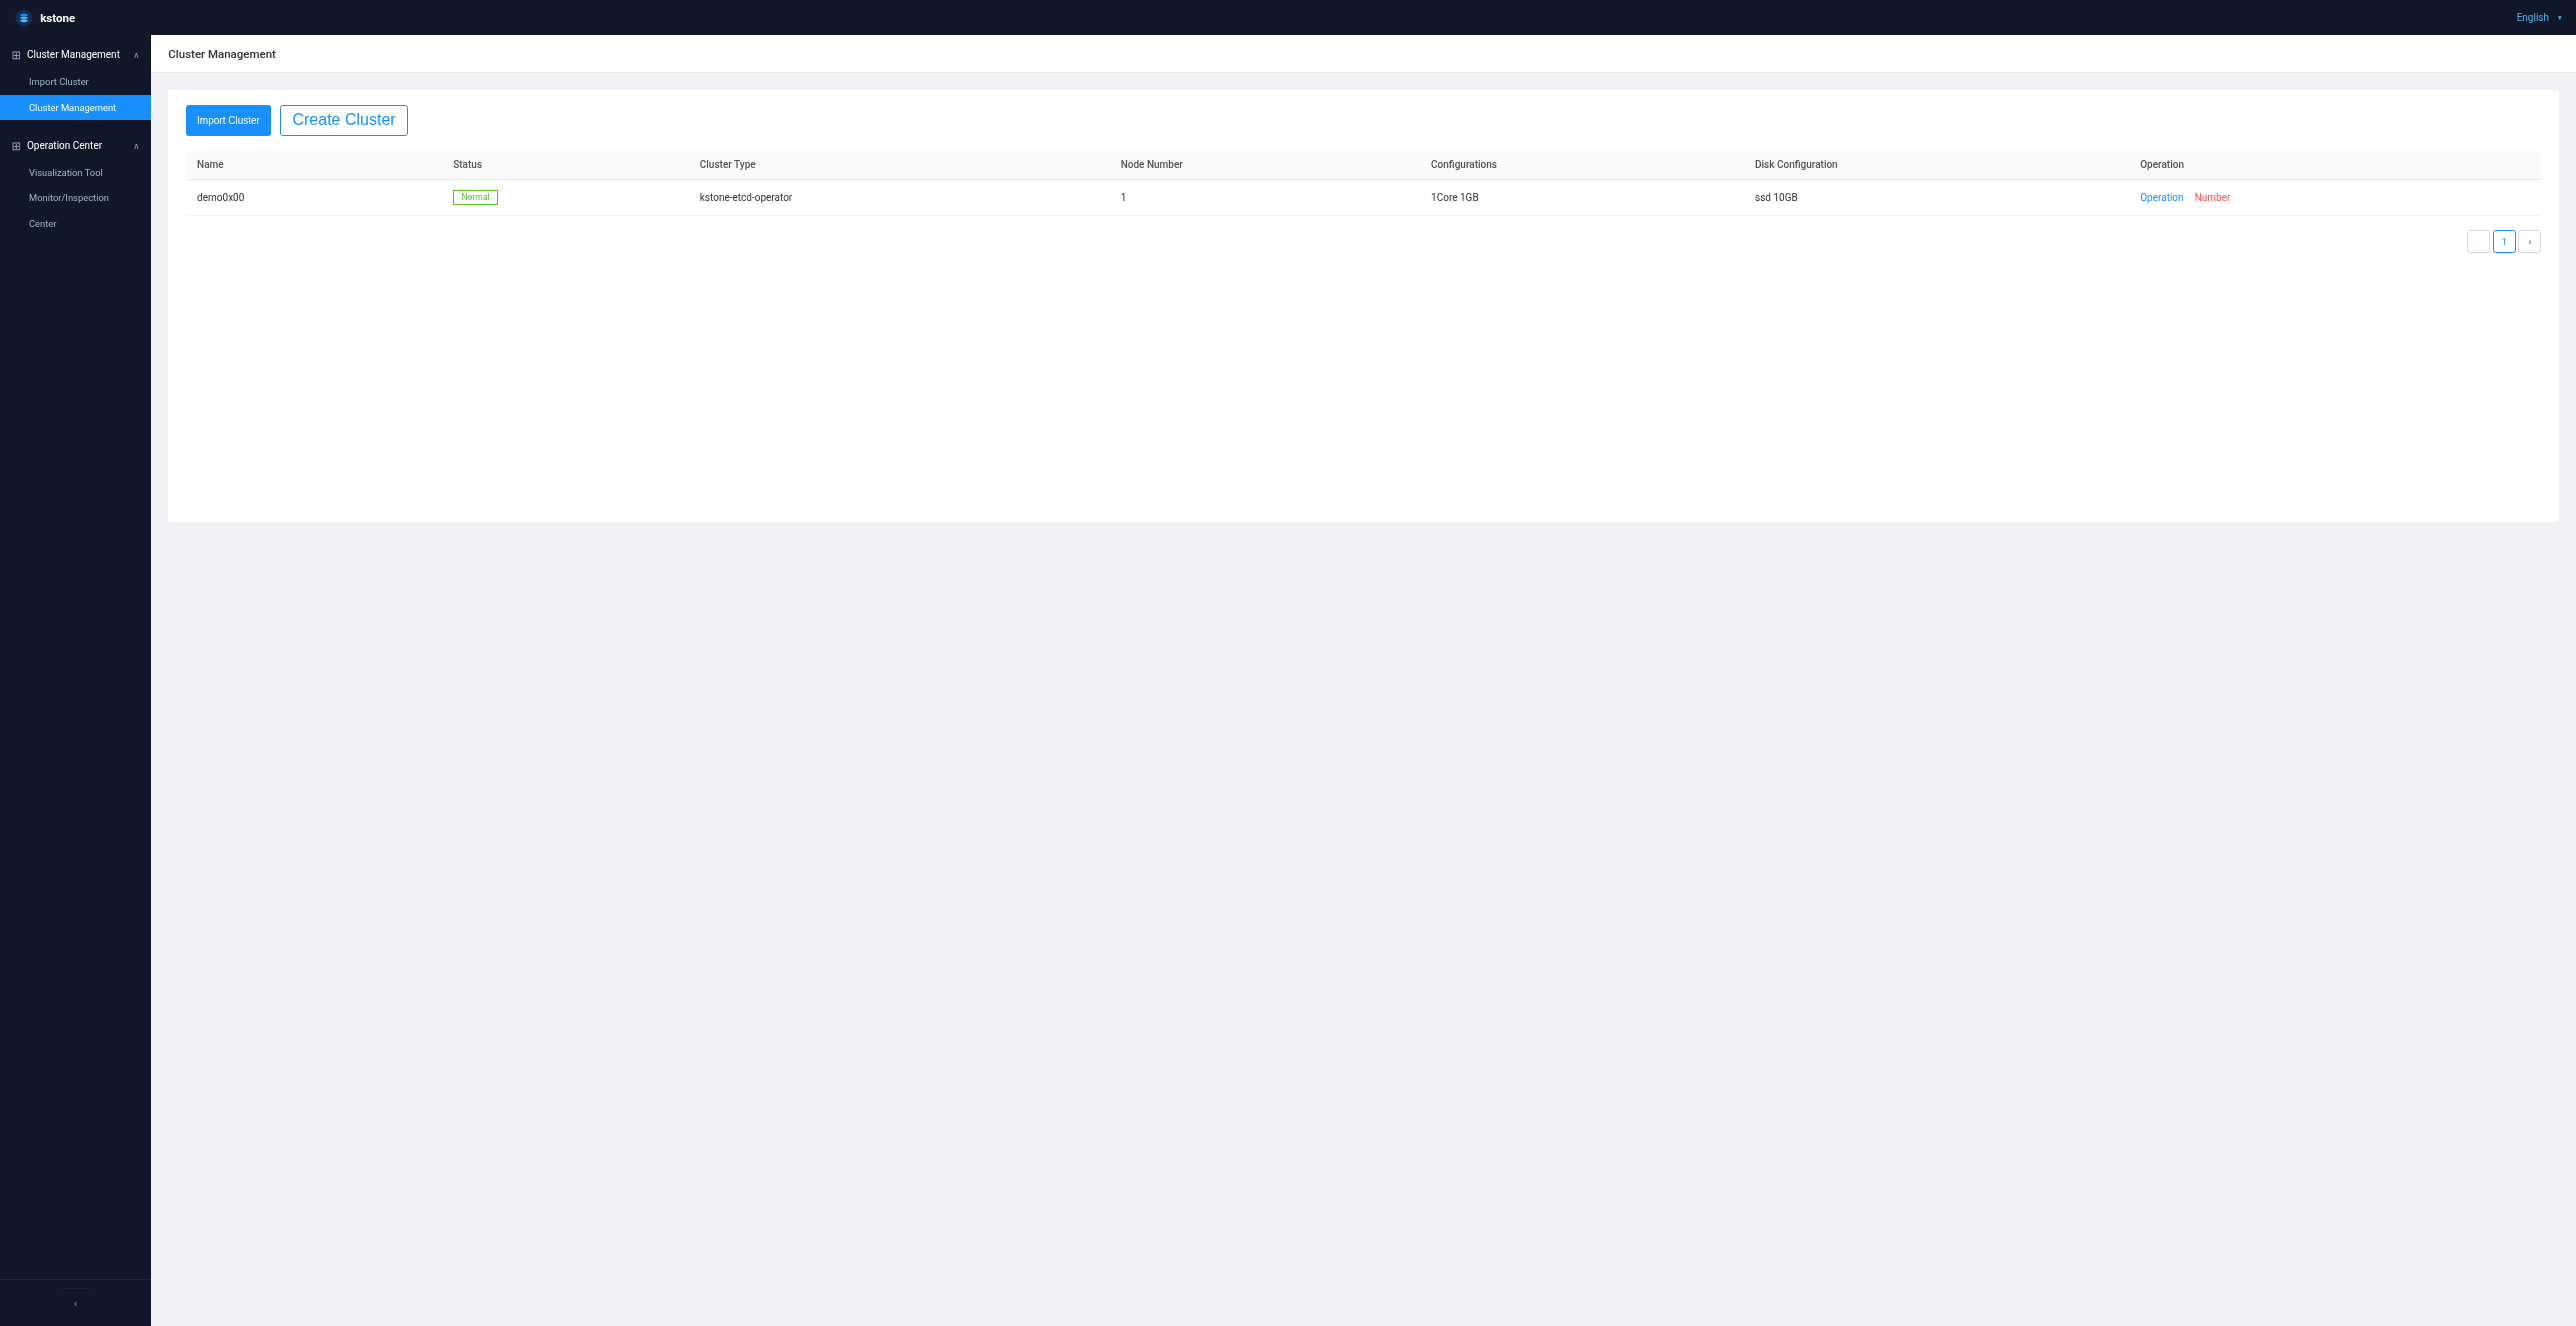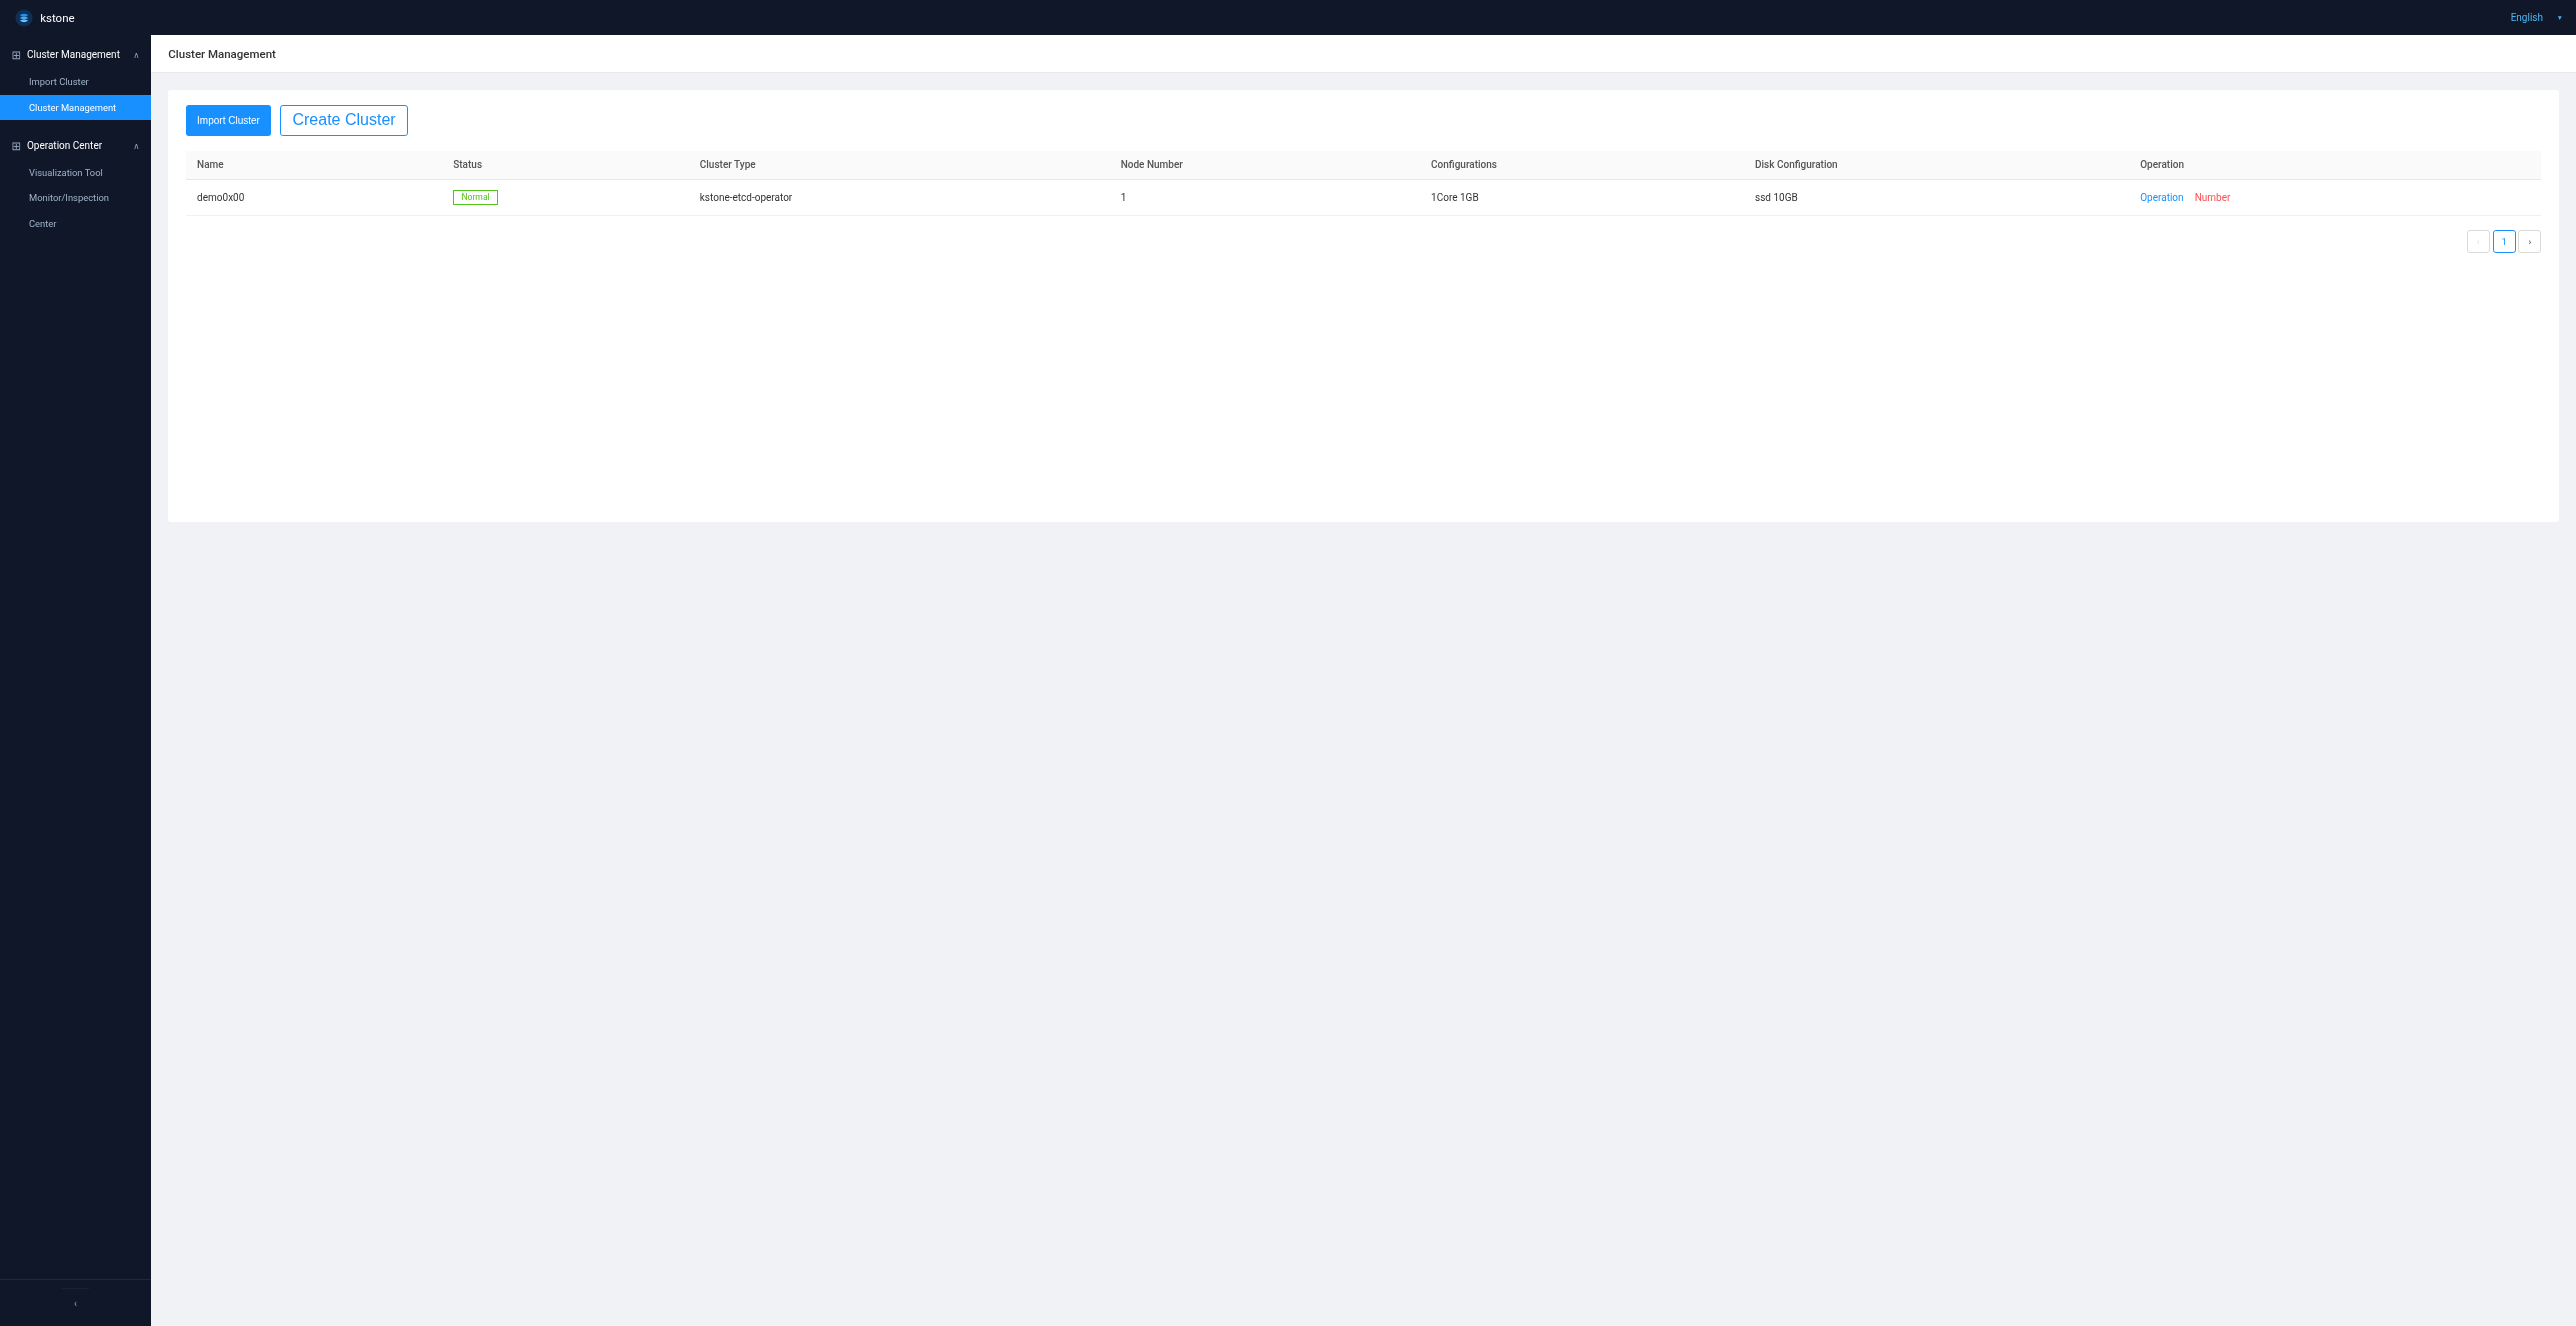--- a/index.html
+++ b/index.html
@@ -36,29 +36,29 @@
     }
 
     .logo-icon {
       width: 20px;
       height: 20px;
     }
 
     .logo-text {
       color: #ffffff;
       font-size: 11.5px;
-      font-weight: 400;
+      font-weight: 700;
     }
 
     .lang-selector {
       color: #4db6f5;
       font-size: 10px;
       display: flex;
       align-items: center;
-      gap: 15px;
+      gap: 9px;
       cursor: pointer;
       text-align: center;
     }
 
     .lang-arrow {
       font-size: 7.2px;
     }
 
     
     .main-layout {

